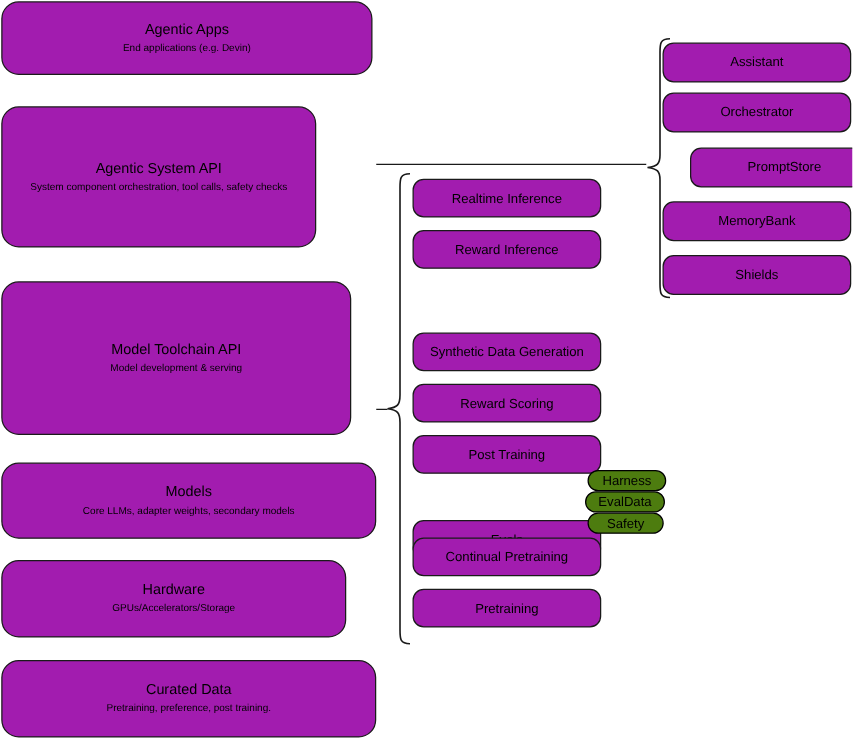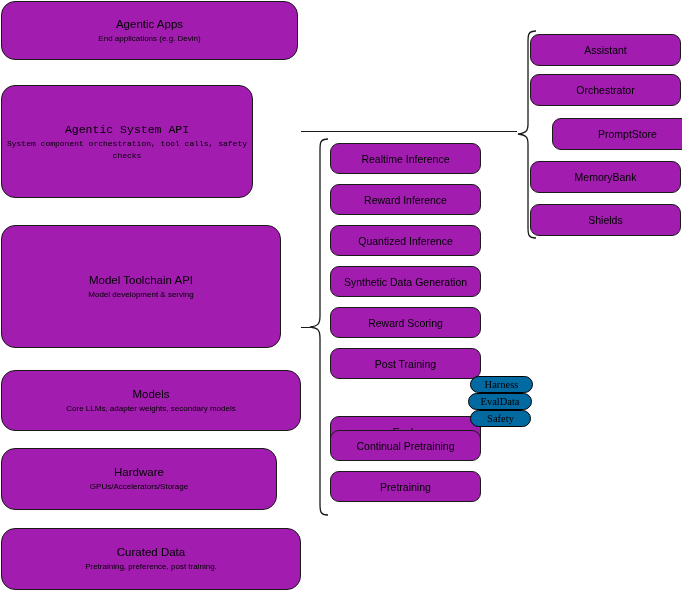--- a/index.html
+++ b/index.html
@@ -43,30 +43,29 @@
   }
   .chip {
     border-radius: 9px;
     font-size: 10.5px;
     line-height: 14px;
   }
   .pill {
     position: absolute;
     box-sizing: border-box;
     border: 1.4px solid #000;
-    background: #0369a1;
+    background: #4d7c0f;
     border-radius: 999px;
     display: flex;
     align-items: center;
     justify-content: center;
     font-size: 10.5px;
     line-height: 12px;
     color: #000;
     z-index: 5;
-    font-family: Liberation Serif, serif;
   }
   .brace {
     position: absolute;
     z-index: 1;
   }
   .connector {
     position: absolute;
     background: #1a1a1a;
     z-index: 0;
   }
@@ -75,21 +74,21 @@
 </head>
 <body>
 
 <div id="canvas">
 
   <div class="node layer" style="left:1px; top:1px; width:297px; height:59px;">
     <div class="layer-title">Agentic Apps</div>
     <div class="layer-sub">End applications (e.g. Devin)</div>
   </div>
 
-  <div class="node layer" style="left:1px; top:85px; width:252px; height:113px;font-family:Liberation Mono, monospace;">
+  <div class="node layer" style="left:1px; top:85px; width:252px; height:113px;">
     <div class="layer-title">Agentic System API</div>
     <div class="layer-sub">System component orchestration, tool calls, safety checks</div>
   </div>
 
   <div class="node layer" style="left:1px; top:225px; width:280px; height:123px;">
     <div class="layer-title">Model Toolchain API</div>
     <div class="layer-sub">Model development &amp; serving</div>
   </div>
 
   <div class="node layer" style="left:1px; top:370px; width:300px; height:61px;">
@@ -120,23 +119,20 @@
     <svg width="22" height="210" viewBox="0 0 22 210">
       <path d="M20 1 C12 1 12 5 12 12 L12 94 C12 101 10 103 2 104 C10 105 12 107 12 114 L12 197 C12 204 12 208 20 208" fill="none" stroke="#1a1a1a" stroke-width="1.3"></path>
     </svg>
   </div>
 
   <div class="node chip" style="left:330px; top:143px; width:151px; height:31px;">
     <span>Realtime Inference</span>
   </div>
   <div class="node chip" style="left:330px; top:184px; width:151px; height:31px;">
     <span>Reward Inference</span>
-  </div>
-  <div class="node chip" style="left:330px; top:225px; width:151px; height:31px;">
-    <span>Quantized Inference</span>
   </div>
   <div class="node chip" style="left:330px; top:266px; width:151px; height:31px;">
     <span>Synthetic Data Generation</span>
   </div>
   <div class="node chip" style="left:330px; top:307px; width:151px; height:31px;">
     <span>Reward Scoring</span>
   </div>
   <div class="node chip" style="left:330px; top:348px; width:151px; height:31px;">
     <span>Post Training</span>
   </div>

